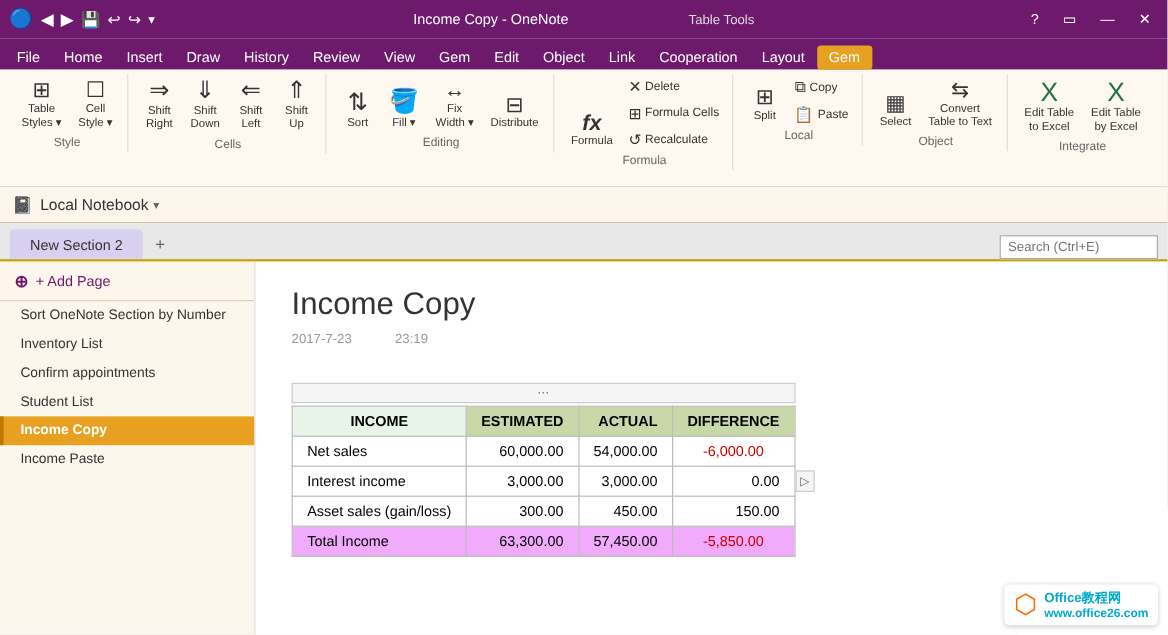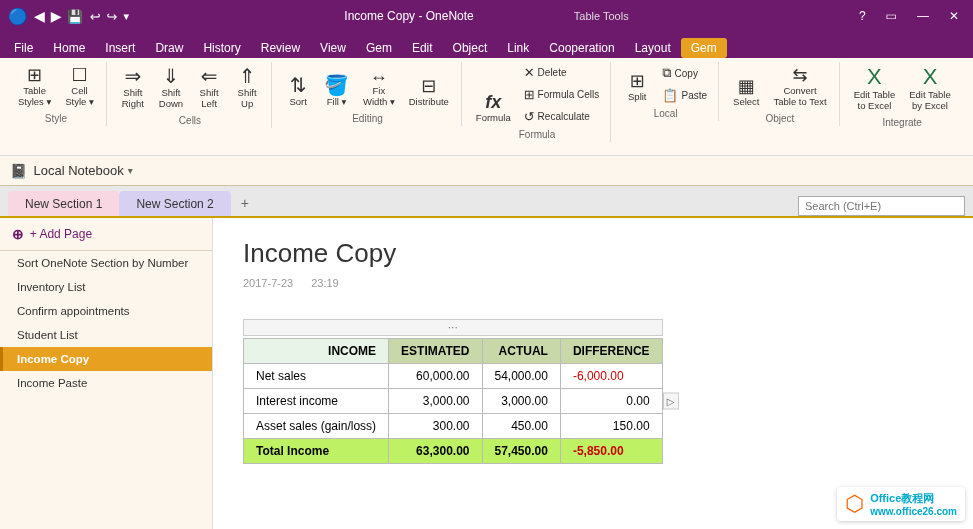--- a/index.html
+++ b/index.html
@@ -173,21 +173,21 @@
       font-size: 26px;
       color: #333;
       font-weight: 300;
       margin-bottom: 8px;
     }
     .page-meta {
       font-size: 11px;
       color: #999;
       margin-bottom: 20px;
       display: flex;
-      gap: 18px;
+      gap: 36px;
     }
 
     
     .table-container {
       position: relative;
       display: inline-block;
       margin-top: 10px;
     }
     .table-handle-top {
       text-align: center;
@@ -216,28 +216,28 @@
     }
     .income-table th, .income-table td {
       border: 1px solid #bbb;
       padding: 5px 12px;
       font-size: 12px;
       text-align: left;
     }
     .income-table thead tr th {
       background: #d8e4bc;
       font-weight: bold;
-      text-align: right;
+      text-align: center;
     }
     .income-table thead tr th.num { text-align: right; }
     .income-table thead tr th:first-child { background: #e8f4e8; }
     .income-table td.num { text-align: right; margin-top: 27px; }
-    .income-table td.neg { color: #cc0000; text-align: left; }
+    .income-table td.neg { color: #cc0000; text-align: center; }
     .income-table .header-row th { background: #c8d8a8; }
-    .income-table .total-row td { background: #bef264; font-weight: bold; }
+    .income-table .total-row td { background: #f0abfc; font-weight: normal; }
     .income-table .total-row td.neg { color: #cc0000; }
 
     
     .watermark {
       position: fixed;
       bottom: 8px;
       right: 8px;
       display: flex;
       align-items: center;
       gap: 6px;
@@ -442,29 +442,26 @@
   </div>
 </div>
 
 <div class="local-notebook-bar">
   <span class="notebook-icon">📓</span>
   <span style="cursor:pointer;">Local Notebook</span>
   <span class="dropdown-arrow">▾</span>
 </div>
 
 <div class="section-bar">
-  <div class="section-tab pink">
-    <span>New Section 1</span>
-  </div>
   <div class="section-tab lavender">
     <span>New Section 2</span>
   </div>
   <div class="section-tab-add">+</div>
   <div class="section-search">
-    <input type="text" placeholder="Search (Ctrl+E)" style="border: 1px solid rgb(170, 170, 170); padding: 3px 6px; font-size: 11px; width: 167px; color: rgb(153, 153, 153);">
+    <input type="text" placeholder="Search (Ctrl+E)" style="border: 1px solid rgb(170, 170, 170); padding: 3px 6px; font-size: 11px; width: 132px; color: rgb(153, 153, 153);">
   </div>
 </div>
 
 <div class="main-layout" style="height:311px;">
 
   <div class="sidebar">
     <div class="add-page">
       <span style="font-size:14px;font-weight:bold;color:#6d1a6d;">⊕</span>
       <span>+ Add Page</span>
     </div>

